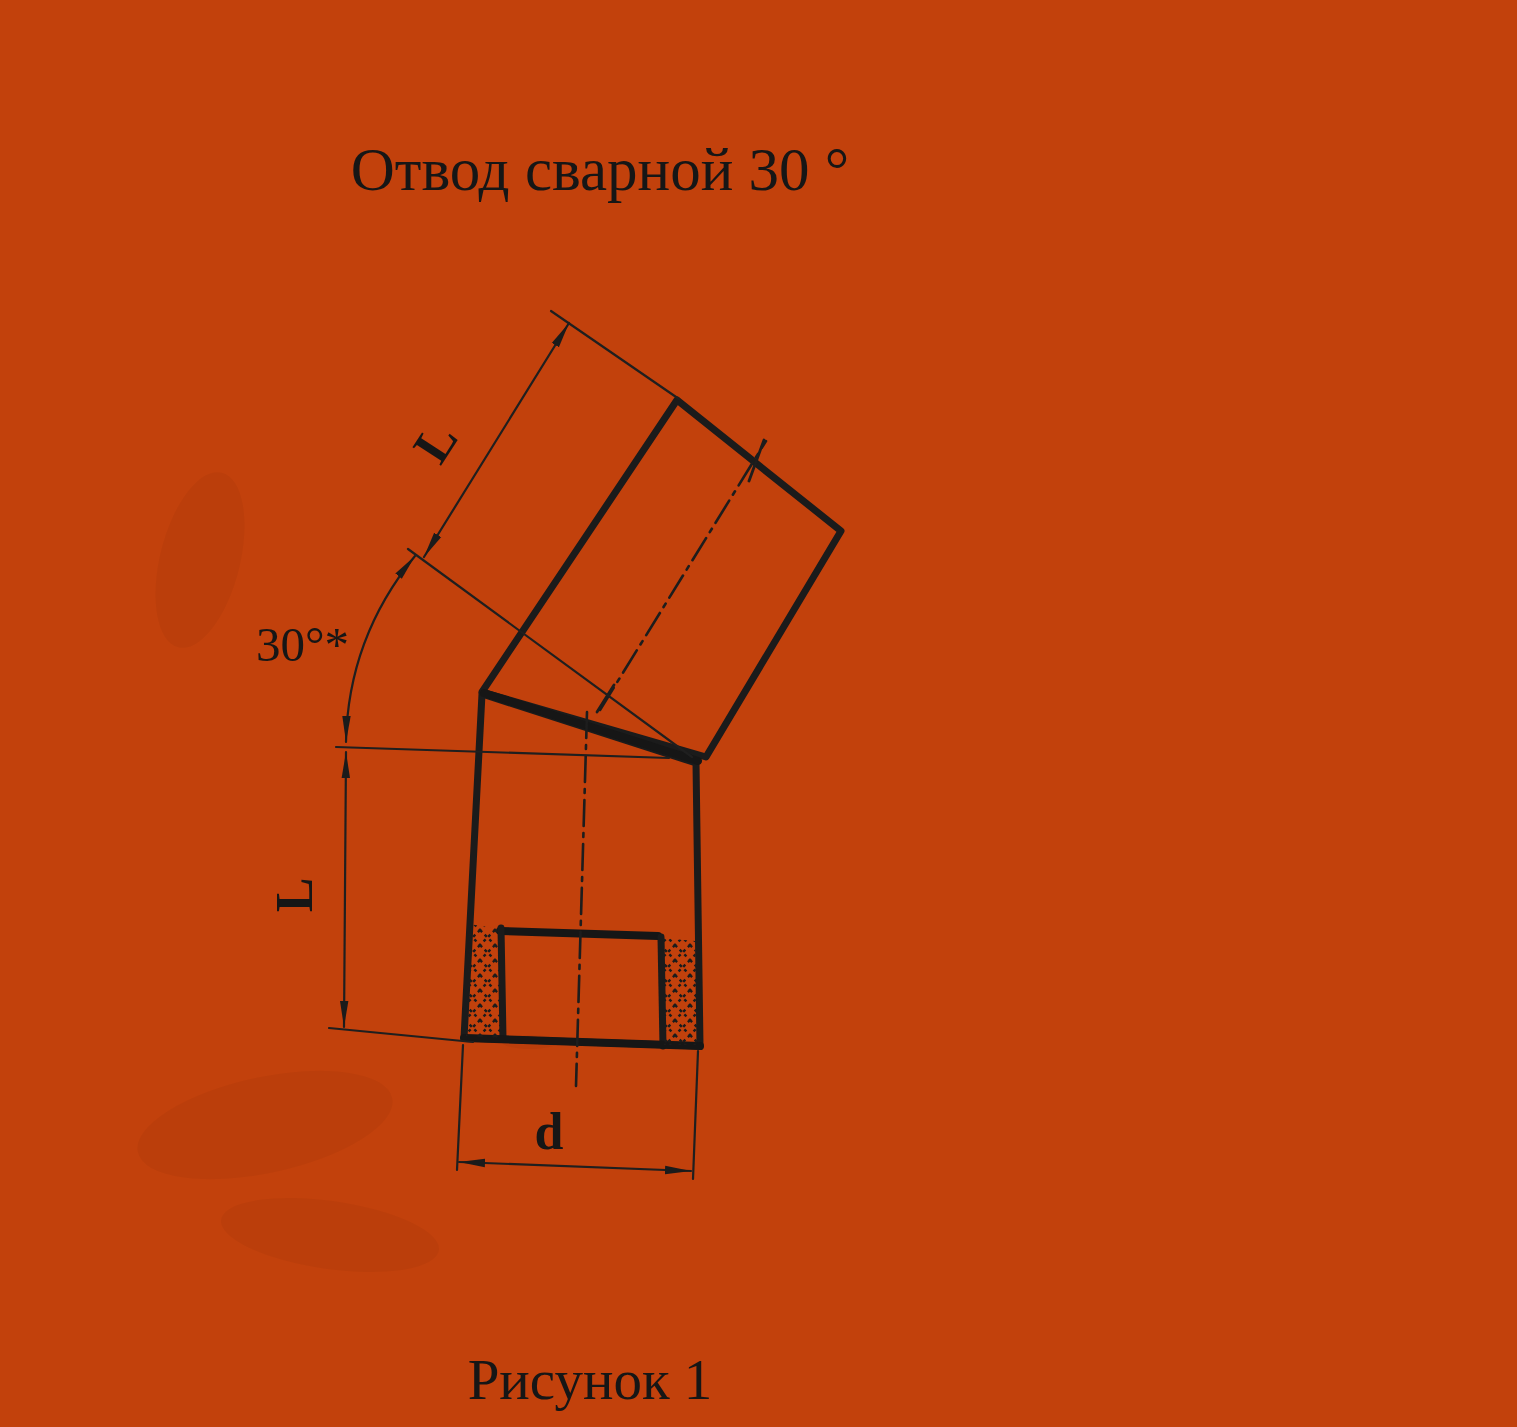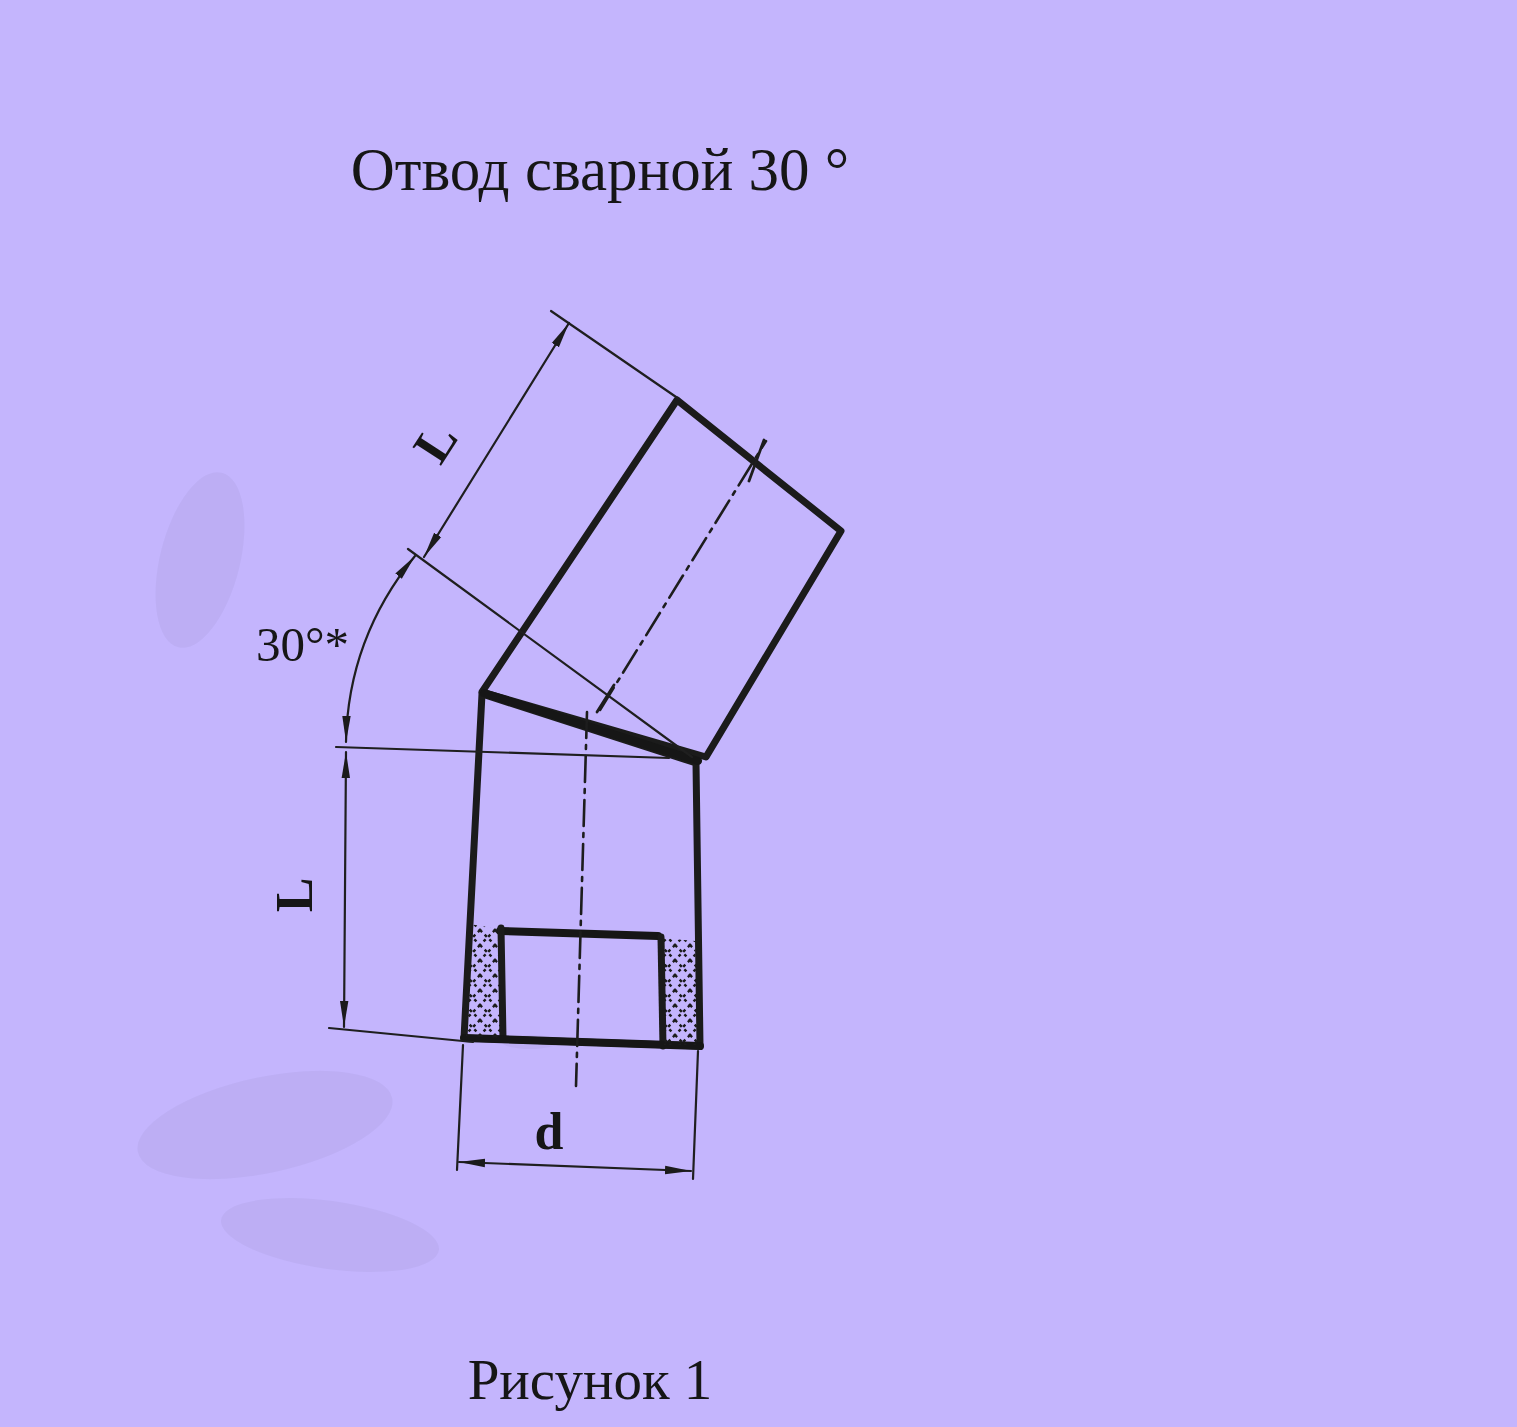--- a/index.html
+++ b/index.html
@@ -1,19 +1,19 @@
 <!DOCTYPE html>
 <html><head>
 <meta charset="utf-8">
 <style>
   html,body{margin:0;padding:0;background:#e9e9e7;}
   .page{
     position:relative;
     width:1517px;height:1427px;
-    background:#c4b5fd;
+    background:#c2410c;
     overflow:hidden;
     font-family:"Liberation Serif", serif;
   }
   svg{position:absolute;left:0;top:0;}
   .ink-thick{stroke:#1b1b1b;stroke-width:7;fill:none;stroke-linecap:round;stroke-linejoin:round;}
   .ink-thick8{stroke:#161616;stroke-width:8;fill:none;stroke-linecap:round;}
   .ink-thin{stroke:#1f1f1f;stroke-width:2.2;fill:none;stroke-linecap:round;}
   .centerline{stroke:#1d1d1d;stroke-width:2.6;fill:none;stroke-dasharray:26 7 4 7;stroke-linecap:round;}
   .cl-tick{stroke:#1d1d1d;stroke-width:2.8;fill:none;stroke-linecap:round;}
   .label-serif{fill:#161616;font-family:"Liberation Serif", serif;}

